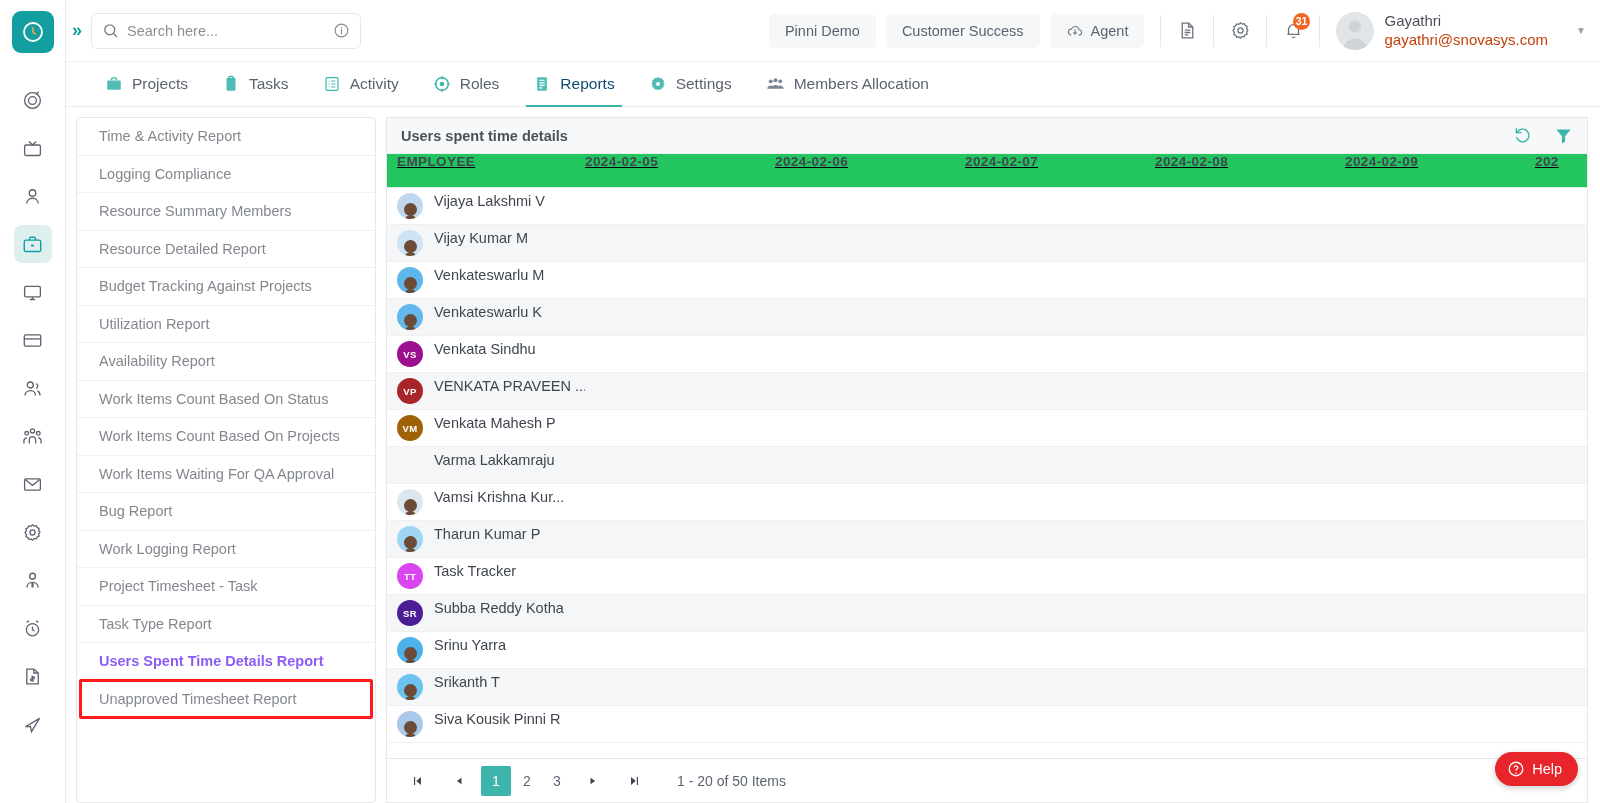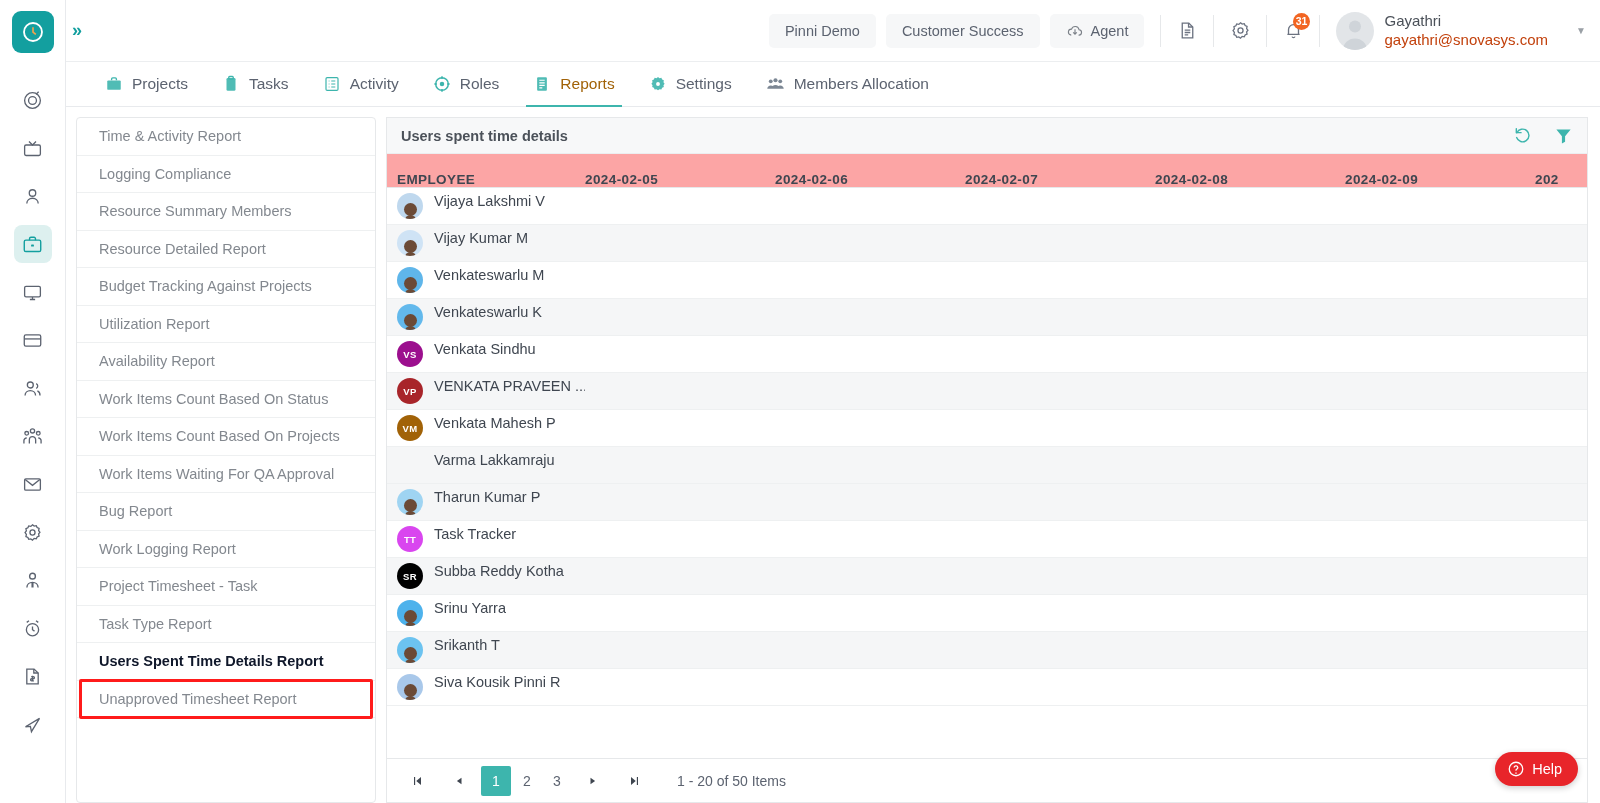--- a/index.html
+++ b/index.html
@@ -75,61 +75,61 @@
   
   .tabs {
     height: 45px; display: flex; align-items: stretch; padding-left: 22px;
     border-bottom: 1px solid #e8eaed; background: #fff; flex: 0 0 45px;
   }
   .tab {
     display: flex; align-items: center; gap: 9px; padding: 0 17px;
     font-size: 15.5px; color: #5c6370; cursor: pointer; position: relative;
   }
   .tab .tab-ico { color: #3db5ad; display: flex; align-items: center; }
-  .tab.active { color: #a16207; align-items: center; }
+  .tab.active { color: #0c4a6e; align-items: center; }
   .tab.active::after {
     content: ""; position: absolute; left: 10px; right: 10px; bottom: -1px;
     height: 2.5px; background: #3db5ad;
   }
 
   
   .body { flex: 1 1 auto; display: flex; padding: 10px 12px 0 10px; gap: 10px; min-height: 0; background:#fff; }
 
   
   .reportlist {
     width: 300px; flex: 0 0 300px; border: 1px solid #e6e8ea; border-radius: 4px;
     background: #fff; overflow: hidden; position: relative;
   }
   .rl-item {
     height: 37.5px; display: flex; align-items: center; padding: 0 0 0 22px;
     font-size: 14.5px; color: #83888f; border-bottom: 1px solid #eef0f1; cursor: pointer;
     white-space: nowrap;
   }
-  .rl-item.selected { color: #0f172a; font-weight: 600; }
+  .rl-item.selected { color: #8b5cf6; font-weight: 600; }
   .rl-highlight {
     position: absolute; left: 2px; right: 2px; height: 40px;
     border: 3px solid #ff1b1b; border-radius: 2px; pointer-events: none;
   }
 
   
   .panel {
     flex: 1 1 auto; border: 1px solid #e6e8ea; border-radius: 0; background: #fff;
     display: flex; flex-direction: column; min-width: 0; overflow: hidden;
   }
   .panel-head {
     height: 36px; background: #f7f8f9; display: flex; align-items: center;
     padding: 0 14px 0 14px; border-bottom: 1px solid #eceef0; flex: 0 0 36px;
   }
   .panel-title { font-size: 14.5px; color: #4b5159; font-weight: 600; }
   .panel-actions { margin-left: auto; display: flex; align-items: center; gap: 22px; }
   .panel-act { color: #3db5ad; cursor: pointer; display: flex; align-items: center; }
 
   .tbl-head {
-    height: 34px; display: flex; align-items: flex-end; flex: 0 0 34px;
-    border-bottom: 1px solid #e6e8ea; background: #fca5a5;
+    height: 34px; display: flex; align-items: flex-start; flex: 0 0 34px;
+    border-bottom: 1px solid #e6e8ea; background: #22c55e; text-decoration: underline;
   }
   .th {
     font-size: 13.5px; font-weight: 700; color: #3f4650; letter-spacing: .4px;
     white-space: nowrap;
   }
   .th.emp { width: 198px; flex: 0 0 198px; padding-left: 10px; }
   .th.dt { width: 190px; flex: 0 0 190px; }
 
   .tbl-body { flex: 1 1 auto; overflow: hidden; }
   .tr {
@@ -274,20 +274,35 @@
           </svg>
       </div>
     </div>
   </div>
 
   <div class="right">
 
     <div class="header">
       <div class="chev">»</div>
 
+      <div class="searchbox">
+        <span>
+          <svg width="17" height="17" viewBox="0 0 24 24" fill="none" stroke="#7b8088" stroke-width="2">
+              <circle cx="11" cy="11" r="7"></circle>
+              <path d="M16.3 16.3L21 21"></path>
+            </svg>
+        </span>
+        <input type="text" placeholder="Search here..." style="">
+        <span>
+          <svg width="17" height="17" viewBox="0 0 24 24" fill="none" stroke="#8b9096" stroke-width="1.7">
+              <circle cx="12" cy="12" r="9"></circle>
+              <path d="M12 10.6v6M12 7.6v.9" stroke-linecap="round"></path>
+            </svg>
+        </span>
+      </div>
 
       <div class="hdr-spacer"></div>
 
       <div class="pill">
         <span>Pinni Demo</span>
       </div>
       <div class="pill">
         <span>Customer Success</span>
       </div>
       <div class="pill">
@@ -588,20 +603,34 @@
                 <span class="av blank"></span>
                 <span class="emp-name">Varma Lakkamraju</span>
               </div>
               <div class="td-dt"></div>
               <div class="td-dt"></div>
               <div class="td-dt"></div>
               <div class="td-dt"></div>
               <div class="td-dt"></div>
               <div class="td-dt"></div>
             </div>
+          <div class="tr">
+              <div class="td-emp">
+                <span class="av photo" style="background:#dce6ef">
+                  <span class="face"></span>
+                </span>
+                <span class="emp-name">Vamsi Krishna Kur...</span>
+              </div>
+              <div class="td-dt"></div>
+              <div class="td-dt"></div>
+              <div class="td-dt"></div>
+              <div class="td-dt"></div>
+              <div class="td-dt"></div>
+              <div class="td-dt"></div>
+            </div>
           <div class="tr alt">
               <div class="td-emp">
                 <span class="av photo" style="background:#9fd4f2">
                   <span class="face"></span>
                 </span>
                 <span class="emp-name">Tharun Kumar P</span>
               </div>
               <div class="td-dt"></div>
               <div class="td-dt"></div>
               <div class="td-dt"></div>
@@ -616,21 +645,21 @@
               </div>
               <div class="td-dt"></div>
               <div class="td-dt"></div>
               <div class="td-dt"></div>
               <div class="td-dt"></div>
               <div class="td-dt"></div>
               <div class="td-dt"></div>
             </div>
           <div class="tr alt">
               <div class="td-emp">
-                <span class="av" style="background:#000000">SR</span>
+                <span class="av" style="background:#4c1d95">SR</span>
                 <span class="emp-name">Subba Reddy Kotha</span>
               </div>
               <div class="td-dt"></div>
               <div class="td-dt"></div>
               <div class="td-dt"></div>
               <div class="td-dt"></div>
               <div class="td-dt"></div>
               <div class="td-dt"></div>
             </div>
           <div class="tr">

